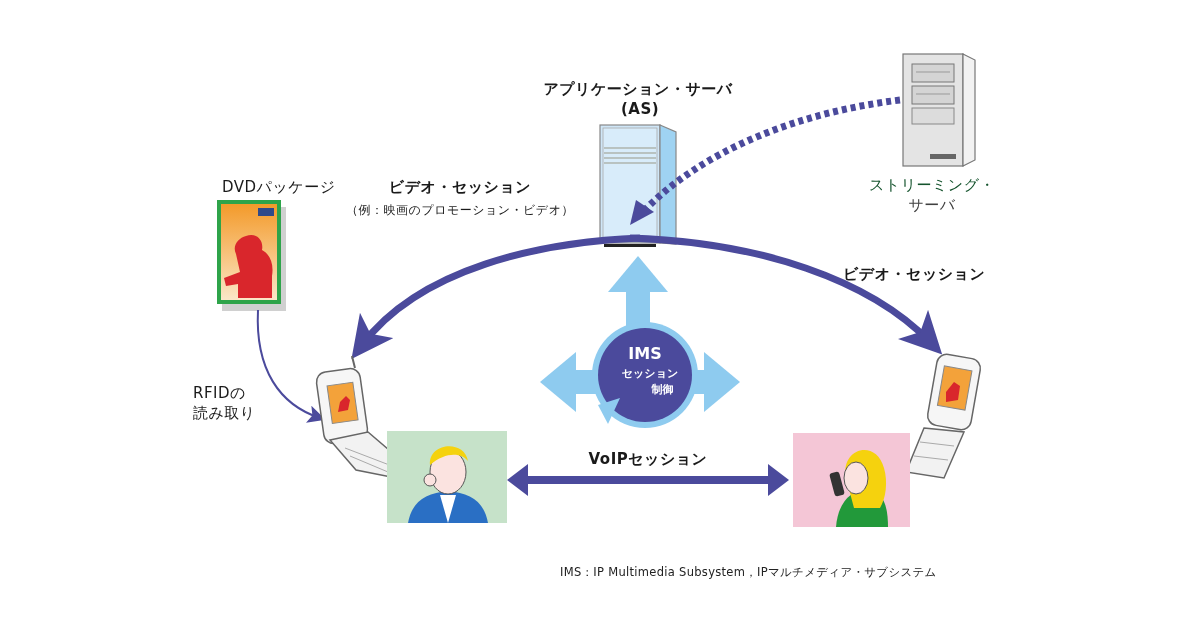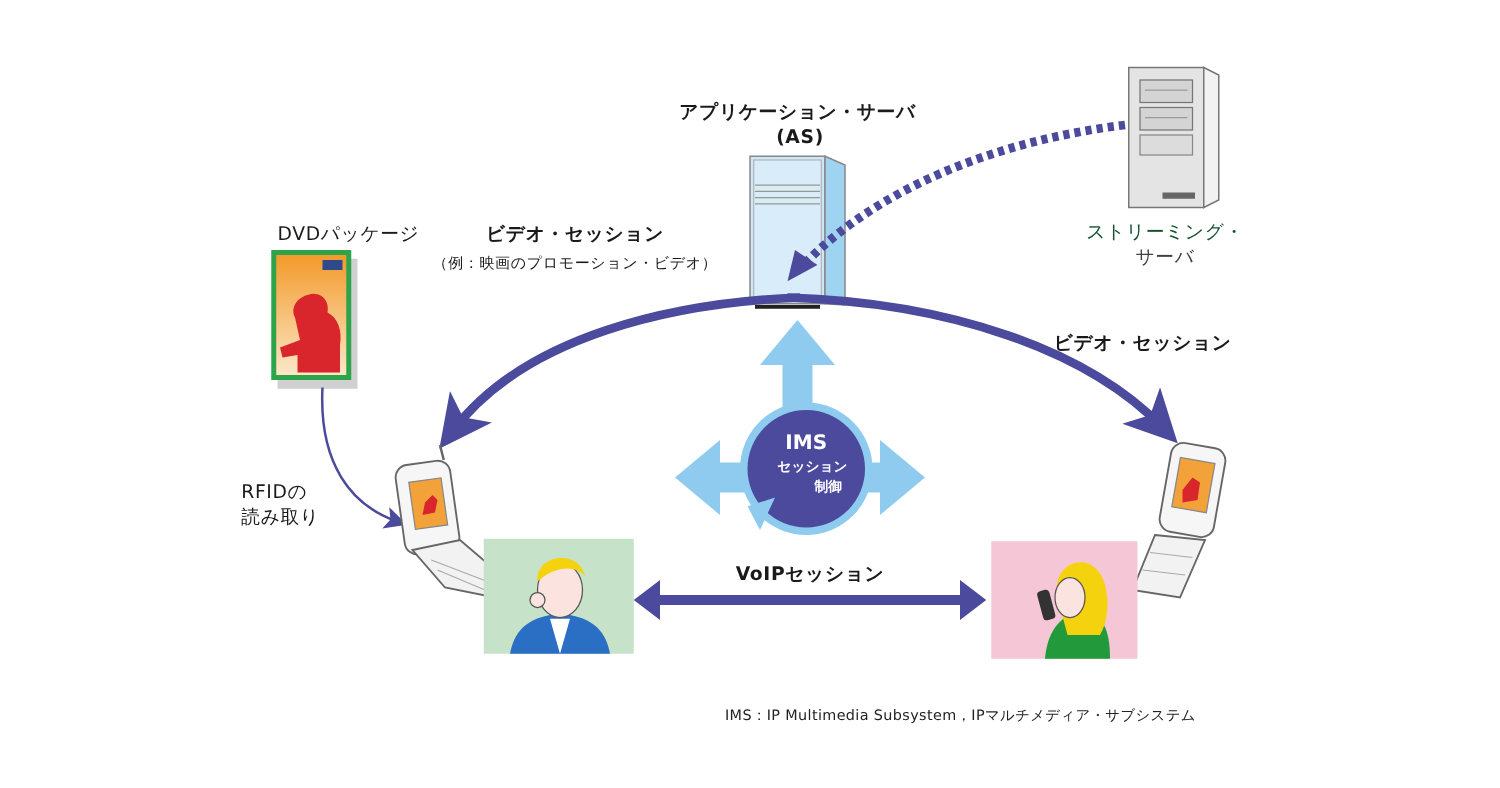--- a/index.html
+++ b/index.html
@@ -3,21 +3,21 @@
 <meta charset="utf-8">
 <style>
   html, body { margin:0; padding:0; background:#ffffff; }
   body { width:1200px; height:630px; position:relative; overflow:hidden;
          font-family:"DejaVu Sans", sans-serif; color:#1a1a1a; }
   .lbl { position:absolute; font-weight:bold; white-space:nowrap; font-size:15px; letter-spacing:0.5px; }
   .lbl.c { text-align:center; transform:translateX(-50%); }
   .small { font-weight:normal; font-size:12px; }
   svg#diagram { position:absolute; left:0; top:0; }
   .ims-text { position:absolute; color:#ffffff; text-align:center; font-weight:bold; transform:translateX(-50%); }
-  .footnote { position:absolute; font-size:11.5px; color:#222; white-space:nowrap; letter-spacing:0.3px;margin-left:20px; }
+  .footnote { position:absolute; font-size:11.5px; color:#222; white-space:nowrap; letter-spacing:0.3px; }
 </style>
 </head>
 <body>
 
 <svg id="diagram" width="1200" height="630" viewBox="0 0 1200 630">
   <defs>
     <marker id="ahDark" markerWidth="6" markerHeight="6" refX="3.5" refY="3" orient="auto" markerUnits="strokeWidth">
       <path d="M0,0 L6,3 L0,6 L1.5,3 z" fill="#4b4a9c"></path>
     </marker>
     <marker id="ahThin" markerWidth="9" markerHeight="9" refX="6" refY="4.5" orient="auto" markerUnits="strokeWidth">

